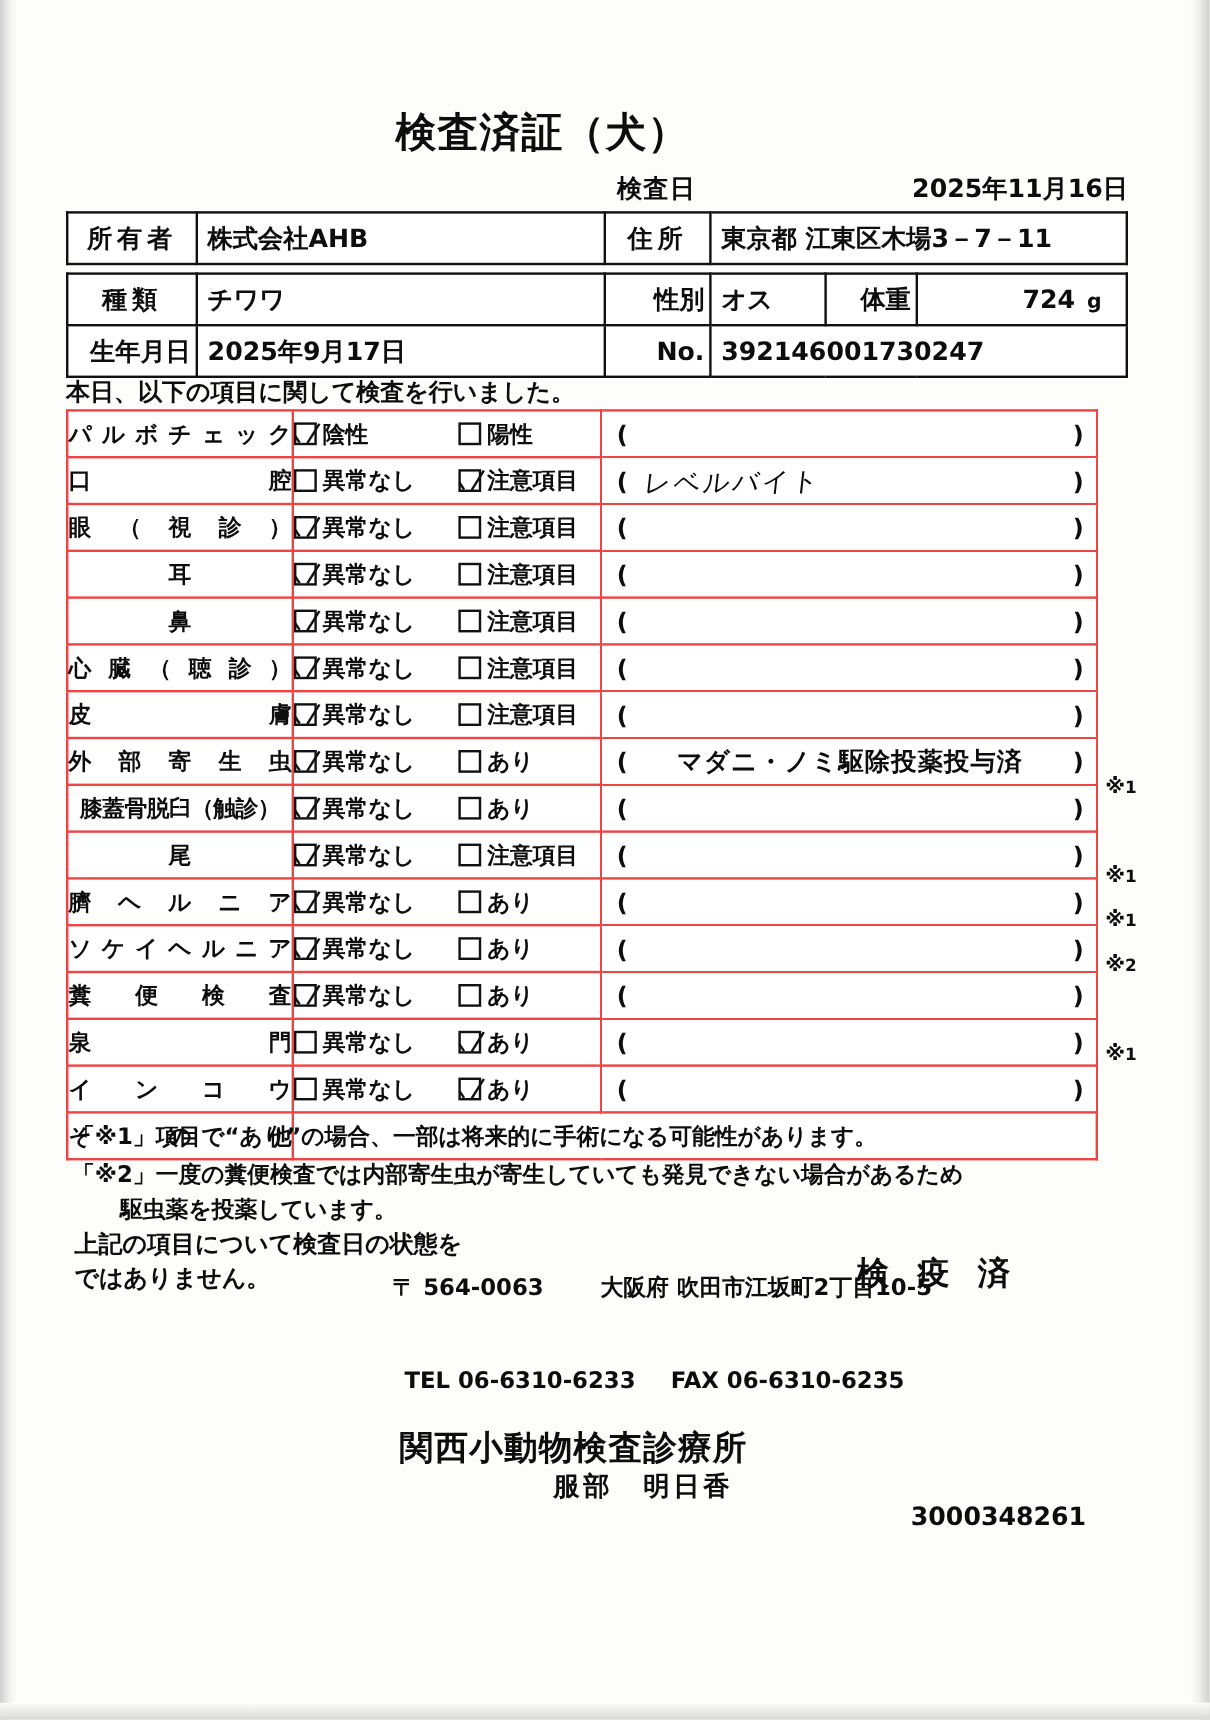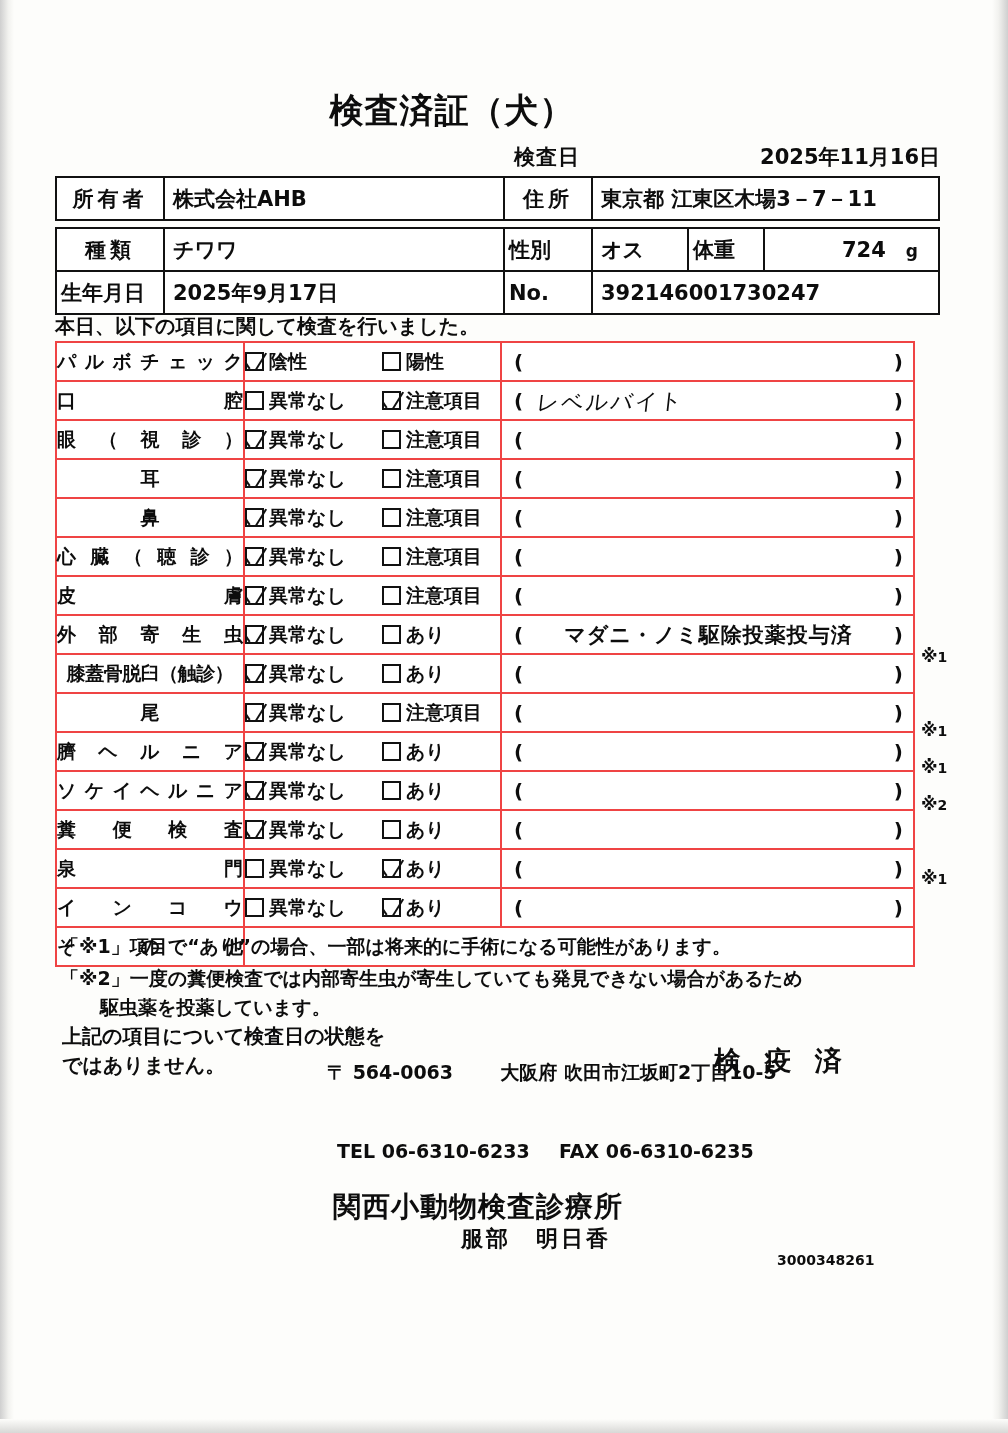--- a/index.html
+++ b/index.html
@@ -38,27 +38,27 @@
   .tbl td{
     border:2px solid #111;
     font-size:21px;
     font-weight:700;
     padding:0 8px;
     height:41px;
     vertical-align:middle;
     background:#fff;
   }
   .tbl td.lab{text-align:center;letter-spacing:4px;padding:0 4px;}
-  .tbl td.lab2{text-align:left;letter-spacing:0px;padding:0 4px;}
+  .tbl td.lab2{text-align:right;letter-spacing:0px;padding:0 4px;}
   .tbl td.val{text-align:left;}
 
   #owner-table{left:55px;top:176px;width:885px;}
   #animal-table{left:55px;top:227px;width:885px;}
 
-  .weight-val{display:flex;justify-content:flex-end;align-items:baseline;gap:20px;padding-right:12px;}
+  .weight-val{display:flex;justify-content:flex-end;align-items:baseline;gap:10px;padding-right:12px;}
   .weight-val .unit{font-size:17px;font-weight:700;}
 
   .intro{
     position:absolute;left:55px;top:313px;
     font-size:20px;font-weight:700;letter-spacing:0px;
   }
 
   
   #exam-table{
     position:absolute;left:55px;top:341px;width:860px;
@@ -155,21 +155,21 @@
     font-size:27px;font-weight:700;letter-spacing:7px;
   }
 
   .clinic-addr{position:absolute;left:327px;top:1060px;font-size:19px;font-weight:700;}
   .clinic-addr .zip{letter-spacing:0px;}
   .clinic-addr .sp{display:inline-block;width:34px;}
   .clinic-tel{position:absolute;left:337px;top:1140px;font-size:19px;font-weight:700;}
   .clinic-tel .sp{display:inline-block;width:16px;}
   .clinic-name{position:absolute;left:333px;top:1188px;font-size:28px;font-weight:700;letter-spacing:1px;}
   .clinic-person{position:absolute;left:461px;top:1224px;font-size:22px;font-weight:700;letter-spacing:3px;}
-  .serial{position:absolute;left:777px;top:1252px;font-size:14px;font-weight:700;}
+  .serial{position:absolute;left:759px;top:1252px;font-size:21px;font-weight:700;}
 </style>
 </head>
 <body>
 
 <div class="page">
 
   <div class="scan-edge-l"></div>
   <div class="scan-edge-r"></div>
   <div class="scan-edge-b"></div>
 

